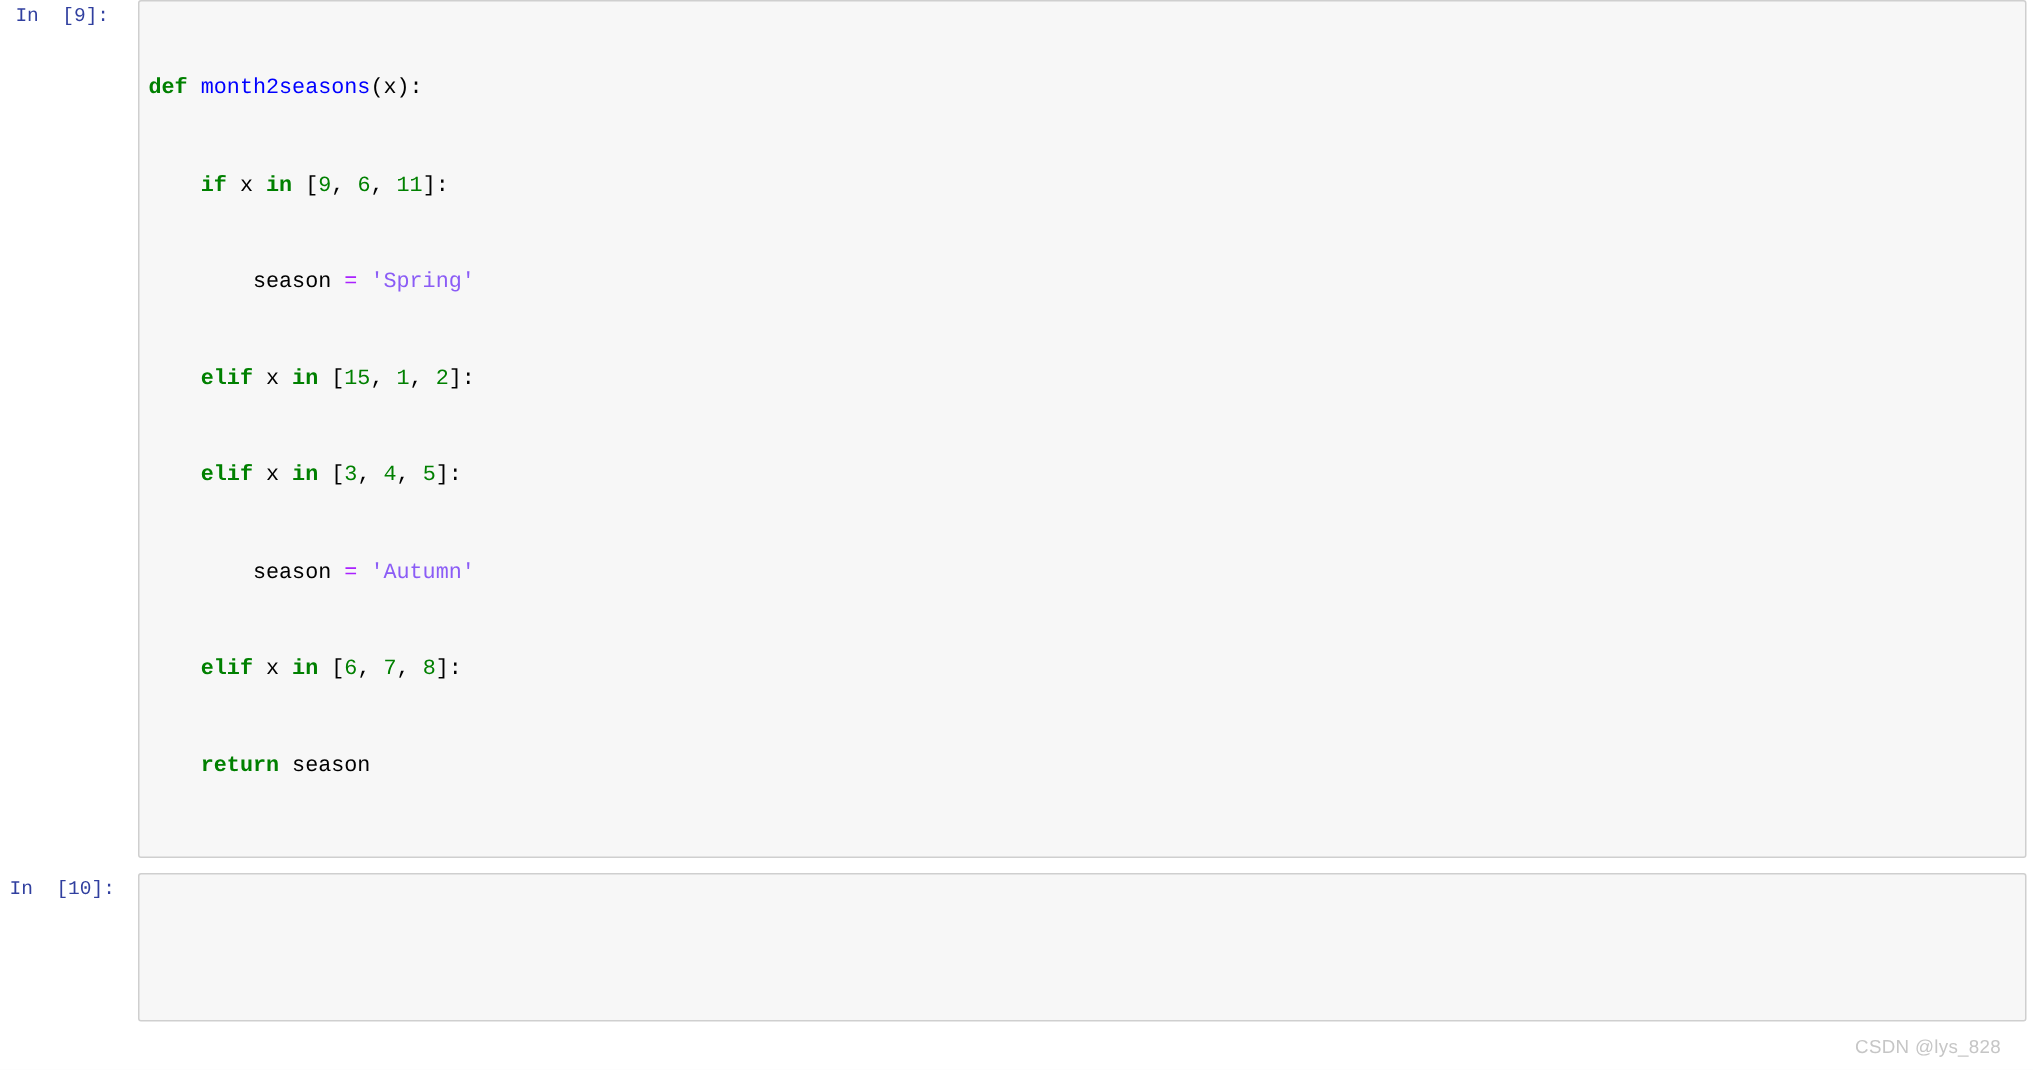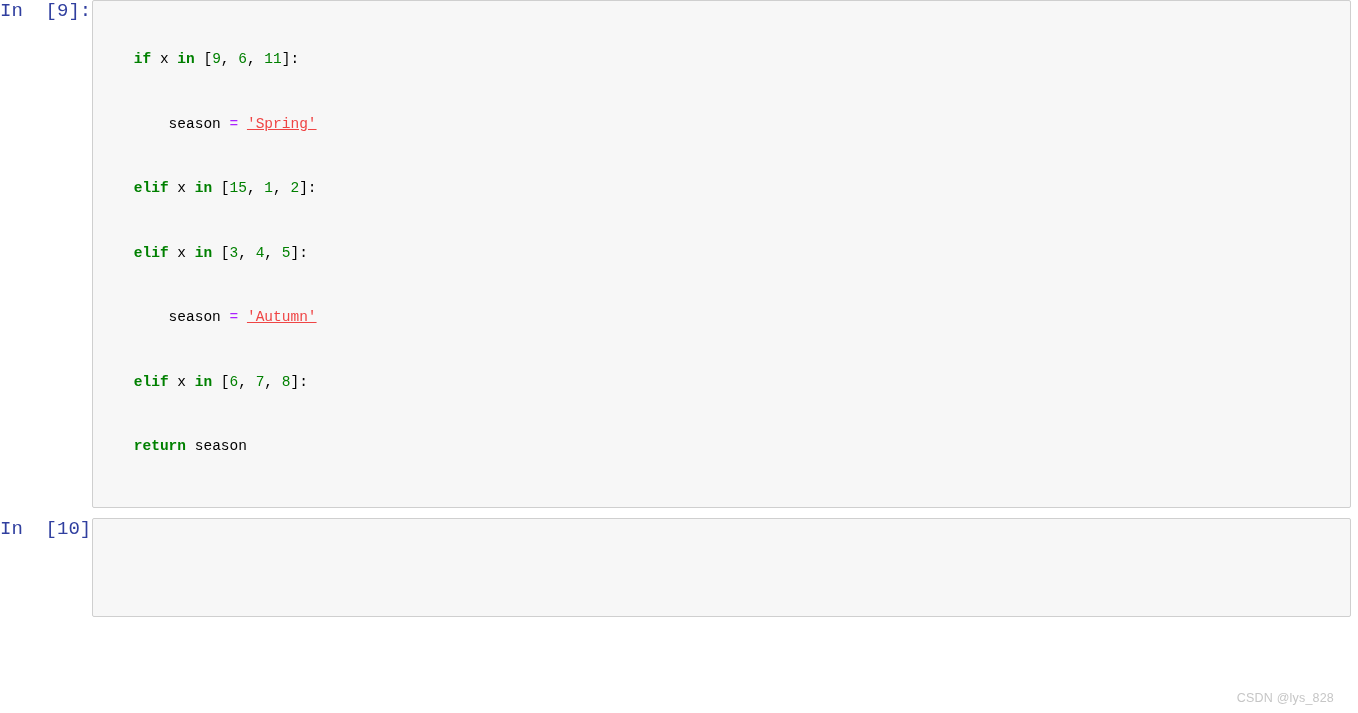--- a/index.html
+++ b/index.html
@@ -17,25 +17,25 @@
 
   
   .cell-row {
     display: flex;
     align-items: flex-start;
     width: 1358px;
   }
   .prompt {
     width: 92px;
     flex: 0 0 92px;
-    text-align: left;
+    text-align: center;
     padding-right: 9px;
     box-sizing: border-box;
     font-family: "Liberation Mono", monospace;
-    font-size: 19px;
+    font-size: 13px;
     line-height: 22px;
     white-space: pre;
   }
   .prompt-in { color: #303f9f; }
 
   .code-box {
     flex: 1 1 auto;
     background: #f7f7f7;
     border: 1px solid #cfcfcf;
     border-radius: 2px;
@@ -46,21 +46,21 @@
     font-size: 14.5px;
     line-height: 21.5px;
     white-space: pre;
     color: #000;
   }
   .code-line { white-space: pre; min-height: 21.5px; }
 
   
   .tok-kw   { color: #008000; font-weight: bold; }   
   .tok-fn   { color: #0000ff; }                      
-  .tok-str  { color: #ef4444; text-decoration: underline; }                      
+  .tok-str  { color: #8b5cf6; }                      
   .tok-num  { color: #008000; }                      
   .tok-op   { color: #aa22ff; }                      
   .tok-pl   { color: #000000; }
 
   
   .watermark {
     position: absolute;
     right: 24px;
     bottom: 8px;
     color: #c6c6c6;
@@ -70,20 +70,21 @@
     user-select: none;
   }
   .spacer-sm { height: 10px; }
 </style>
 </head>
 <body>
 
 <div class="cell-row">
   <div class="prompt prompt-in">In  [9]:</div>
   <div class="code-box">
+    <div class="code-line"><span class="tok-kw">def</span> <span class="tok-fn">month2seasons</span><span class="tok-pl">(x):</span></div>
     <div class="code-line"><span class="tok-pl">    </span><span class="tok-kw">if</span><span class="tok-pl"> x </span><span class="tok-kw">in</span><span class="tok-pl"> [</span><span class="tok-num">9</span><span class="tok-pl">, </span><span class="tok-num">6</span><span class="tok-pl">, </span><span class="tok-num">11</span><span class="tok-pl">]:</span></div>
     <div class="code-line"><span class="tok-pl">        season </span><span class="tok-op">=</span> <span class="tok-str">'Spring'</span></div>
     <div class="code-line"><span class="tok-pl">    </span><span class="tok-kw">elif</span><span class="tok-pl"> x </span><span class="tok-kw">in</span><span class="tok-pl"> [</span><span class="tok-num">15</span><span class="tok-pl">, </span><span class="tok-num">1</span><span class="tok-pl">, </span><span class="tok-num">2</span><span class="tok-pl">]:</span></div>
     <div class="code-line"><span class="tok-pl">    </span><span class="tok-kw">elif</span><span class="tok-pl"> x </span><span class="tok-kw">in</span><span class="tok-pl"> [</span><span class="tok-num">3</span><span class="tok-pl">, </span><span class="tok-num">4</span><span class="tok-pl">, </span><span class="tok-num">5</span><span class="tok-pl">]:</span></div>
     <div class="code-line"><span class="tok-pl">        season </span><span class="tok-op">=</span> <span class="tok-str">'Autumn'</span></div>
     <div class="code-line"><span class="tok-pl">    </span><span class="tok-kw">elif</span><span class="tok-pl"> x </span><span class="tok-kw">in</span><span class="tok-pl"> [</span><span class="tok-num">6</span><span class="tok-pl">, </span><span class="tok-num">7</span><span class="tok-pl">, </span><span class="tok-num">8</span><span class="tok-pl">]:</span></div>
     <div class="code-line"><span class="tok-pl">    </span><span class="tok-kw">return</span><span class="tok-pl"> season</span></div>
   </div>
 </div>
 

